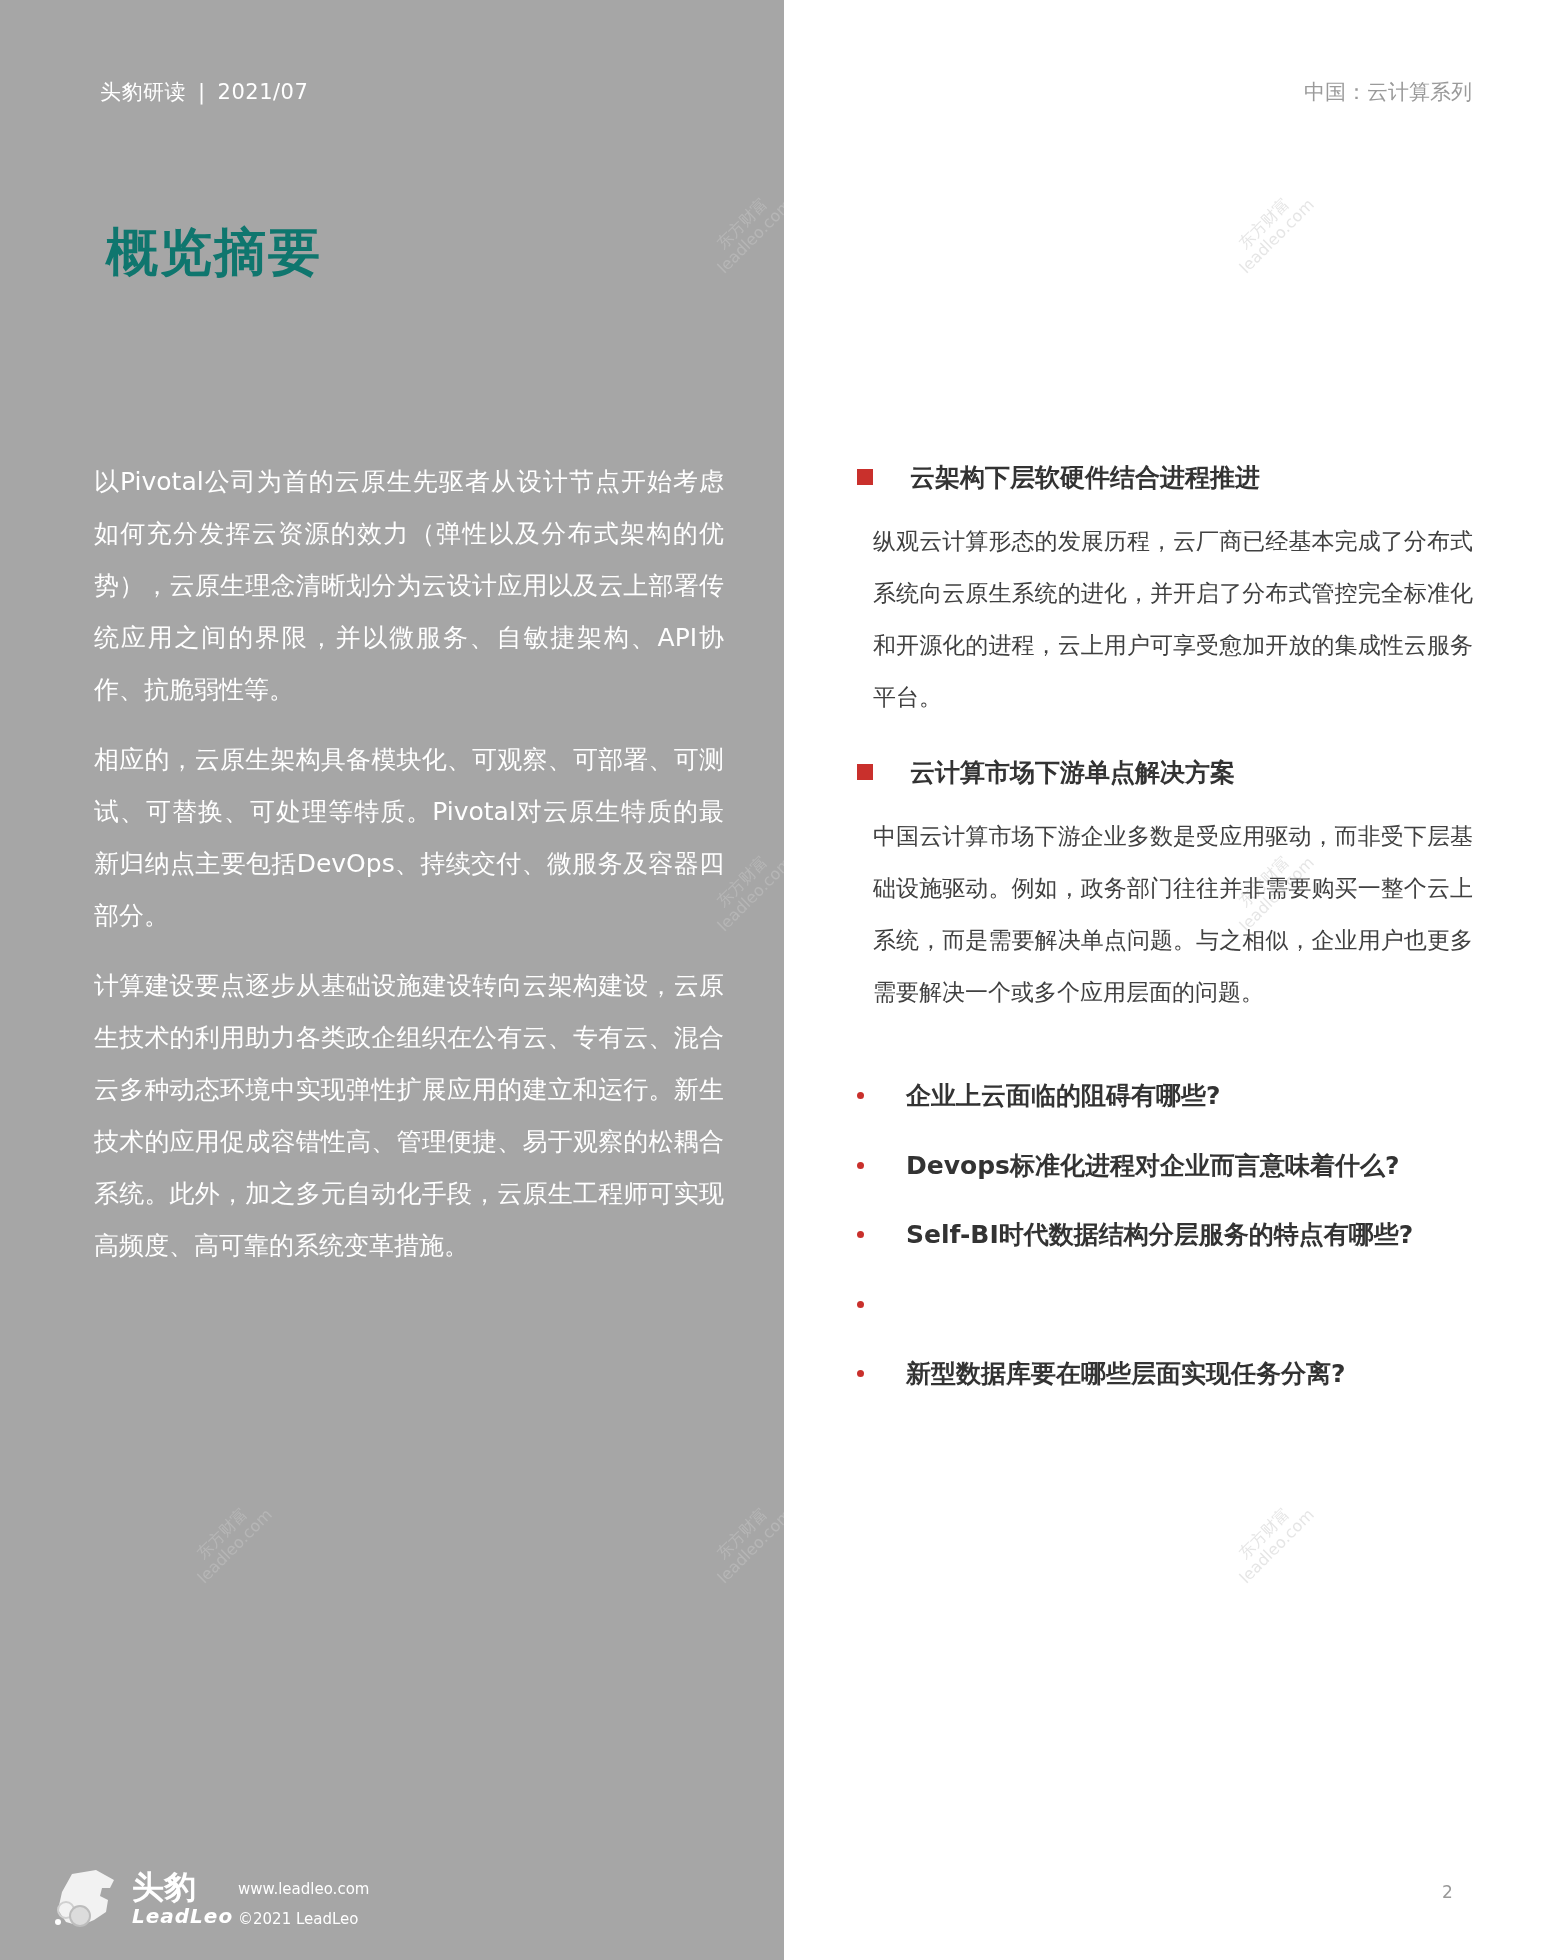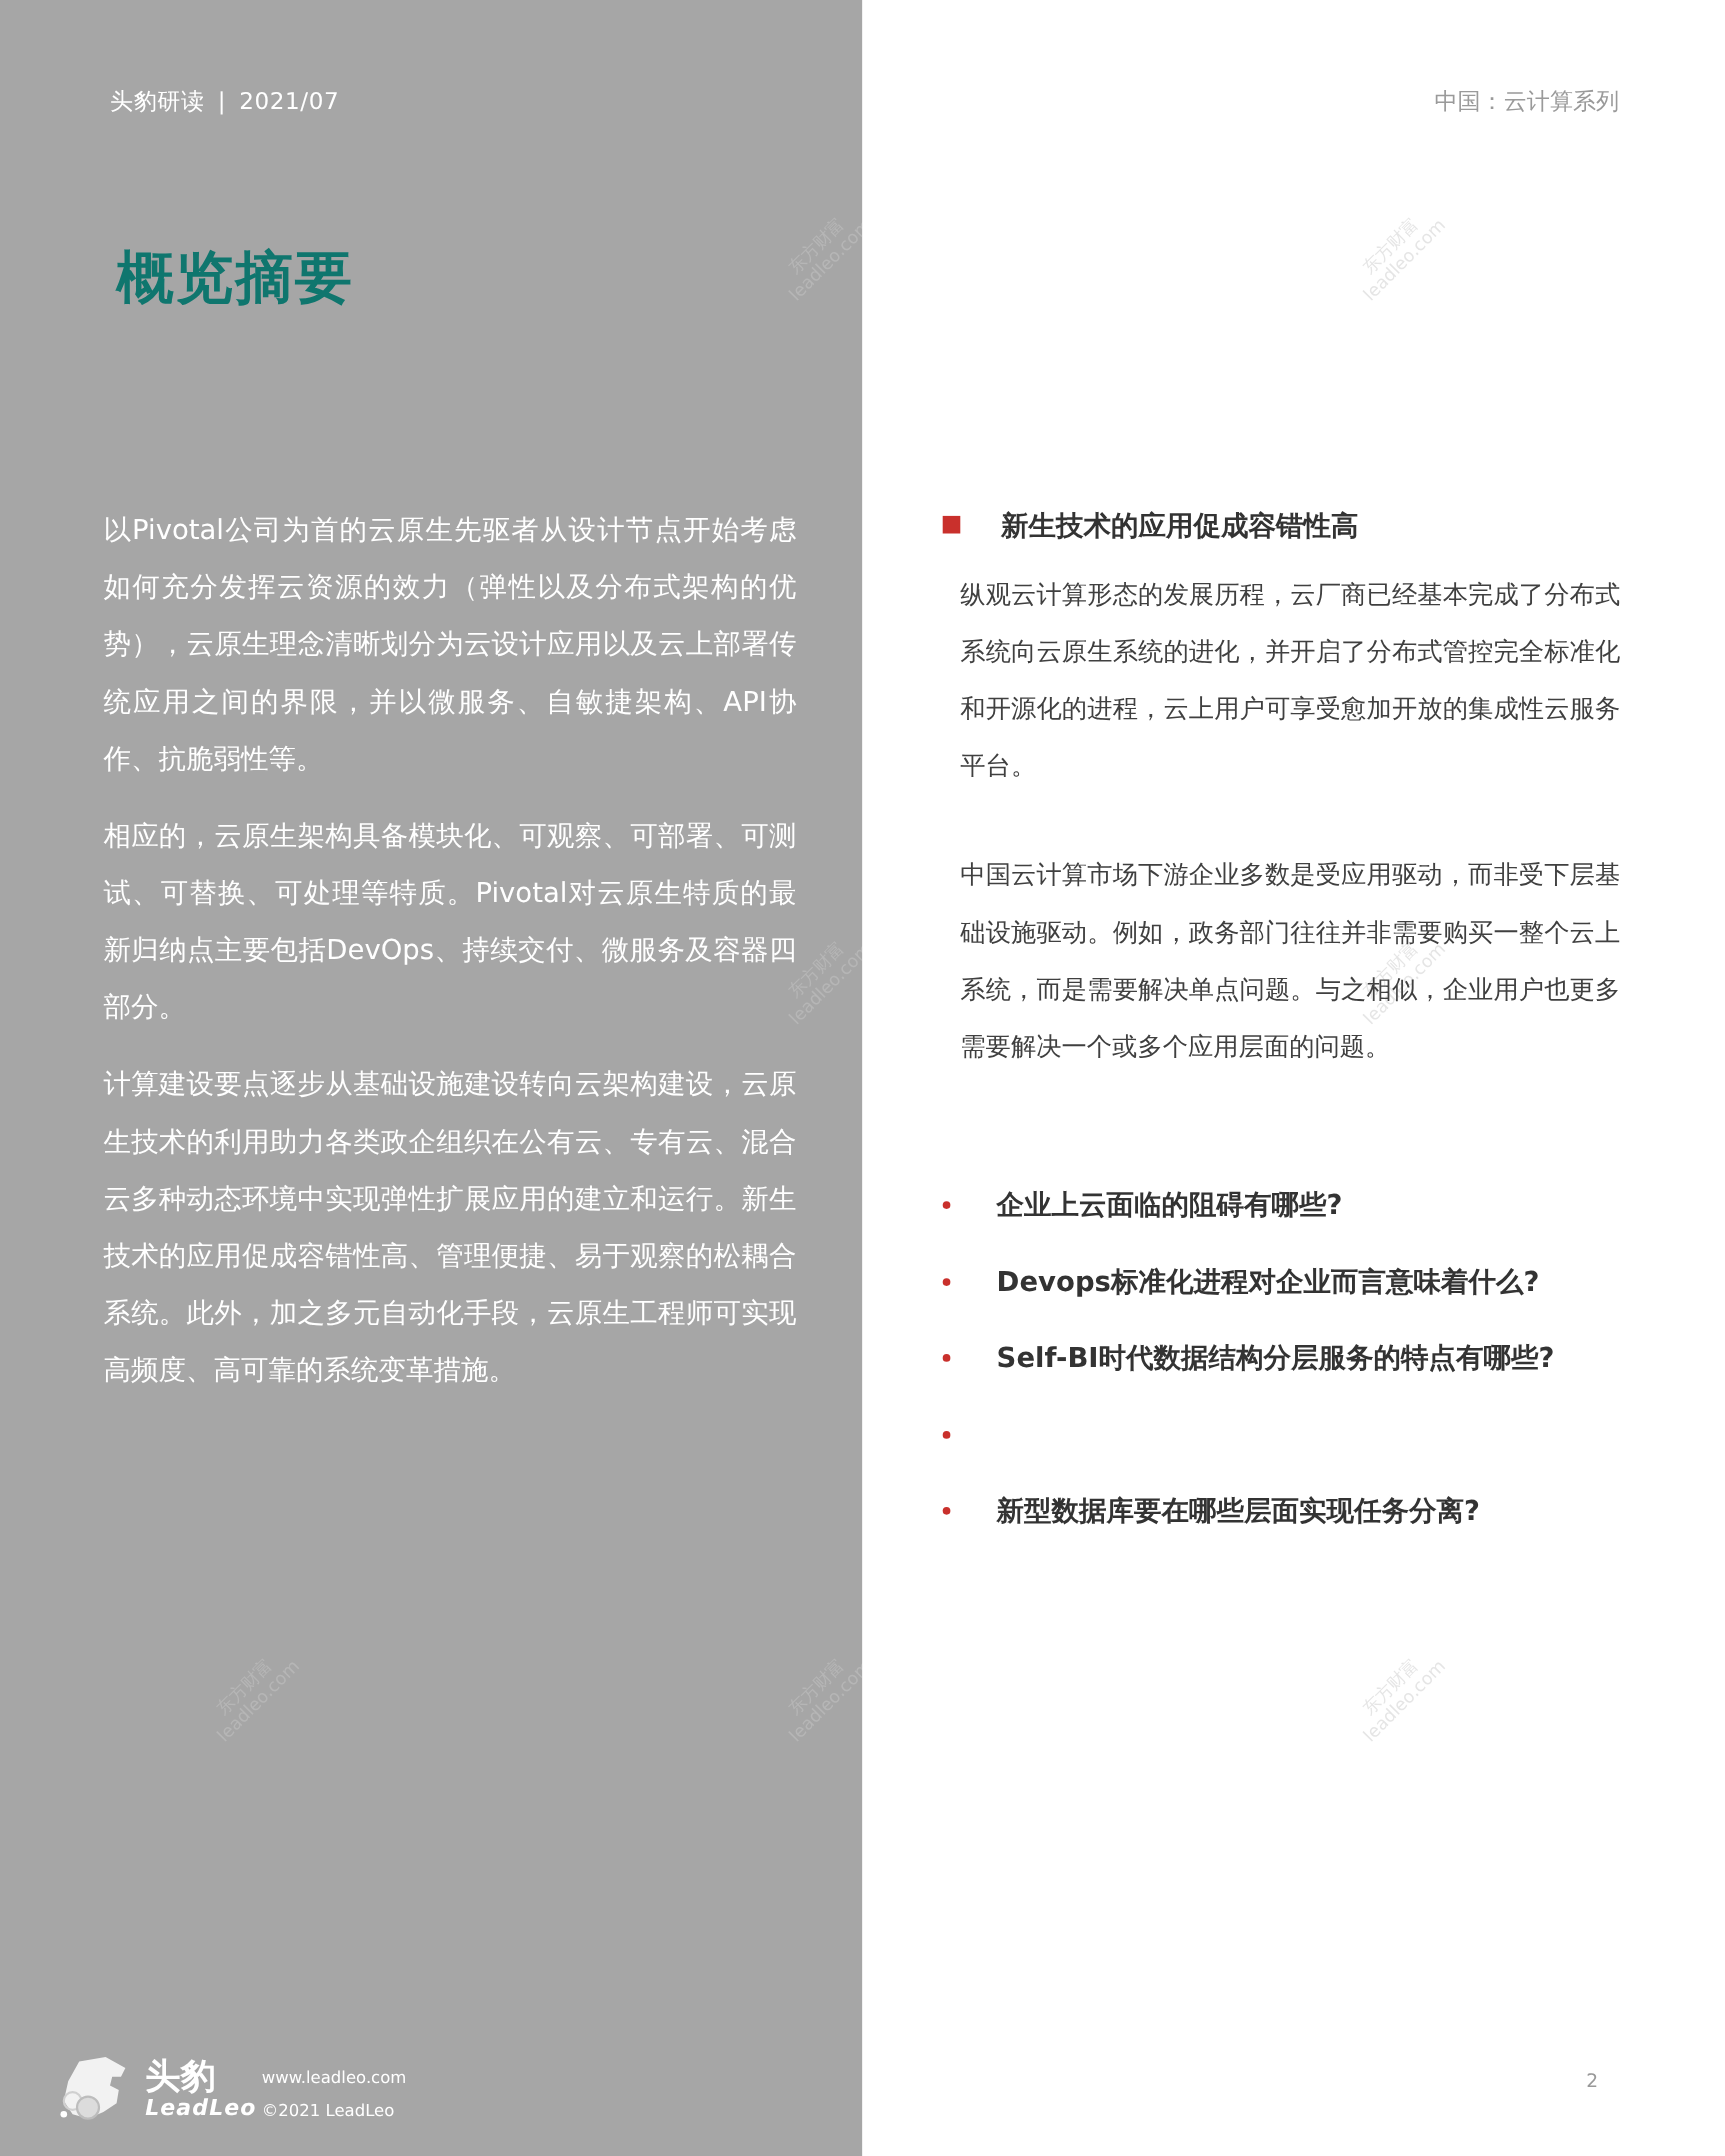--- a/index.html
+++ b/index.html
@@ -72,26 +72,30 @@
 
 <div class="summary">
   <p>以Pivotal公司为首的云原生先驱者从设计节点开始考虑如何充分发挥云资源的效力（弹性以及分布式架构的优势），云原生理念清晰划分为云设计应用以及云上部署传统应用之间的界限，并以微服务、自敏捷架构、API协作、抗脆弱性等。</p>
   <p>相应的，云原生架构具备模块化、可观察、可部署、可测试、可替换、可处理等特质。Pivotal对云原生特质的最新归纳点主要包括DevOps、持续交付、微服务及容器四部分。</p>
   <p>计算建设要点逐步从基础设施建设转向云架构建设，云原生技术的利用助力各类政企组织在公有云、专有云、混合云多种动态环境中实现弹性扩展应用的建立和运行。新生技术的应用促成容错性高、管理便捷、易于观察的松耦合系统。此外，加之多元自动化手段，云原生工程师可实现高频度、高可靠的系统变革措施。</p>
 </div>
 
 <div class="section" style="top:457px;">
   <div class="sec-head">
     <span class="sq"></span>
-    <span class="sec-title">新生技术的应用促成容错性高</span>
+    <span class="sec-title">云架构下层软硬件结合进程推进</span>
   </div>
   <div class="sec-body">纵观云计算形态的发展历程，云厂商已经基本完成了分布式系统向云原生系统的进化，并开启了分布式管控完全标准化和开源化的进程，云上用户可享受愈加开放的集成性云服务平台。</div>
 </div>
 
 <div class="section" style="top:752px;">
+  <div class="sec-head">
+    <span class="sq"></span>
+    <span class="sec-title">云计算市场下游单点解决方案</span>
+  </div>
   <div class="sec-body">中国云计算市场下游企业多数是受应用驱动，而非受下层基础设施驱动。例如，政务部门往往并非需要购买一整个云上系统，而是需要解决单点问题。与之相似，企业用户也更多需要解决一个或多个应用层面的问题。</div>
 </div>
 
 <ul class="questions">
   <li>
       <span class="dot"></span>
       <span class="q">企业上云面临的阻碍有哪些?</span>
     </li>
   <li>
       <span class="dot"></span>

